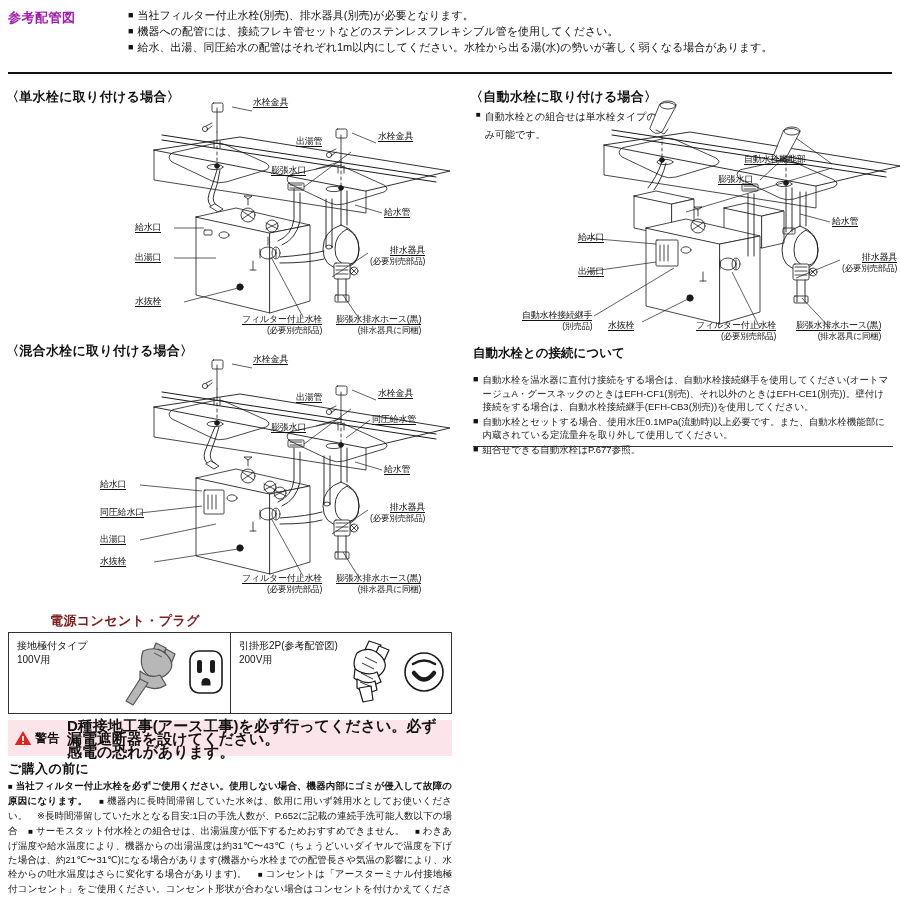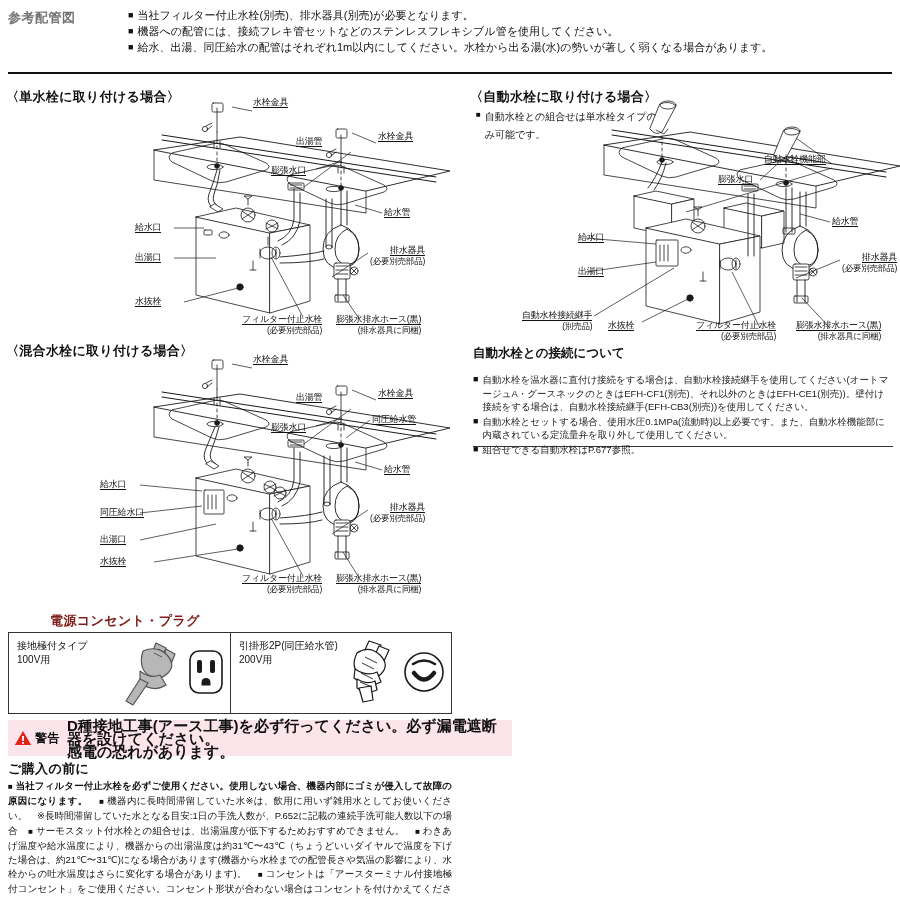--- a/index.html
+++ b/index.html
@@ -13,21 +13,21 @@
     overflow:hidden;
     -webkit-font-smoothing:antialiased;
   }
   .page { position:relative; width:900px; height:900px; }
 
   
   .header { position:absolute; left:8px; top:8px; width:884px; }
   .header-row { display:flex; align-items:flex-start; }
   .header-title {
     font-size:13px; font-weight:bold; letter-spacing:.5px;
-    width:120px; flex:0 0 120px; padding-top:1px; color:#737373;
+    width:120px; flex:0 0 120px; padding-top:1px; color:#a21caf;
   }
   .hdr-list { flex:1 1 auto; }
   .bullet-line {
     display:flex; align-items:flex-start;
     font-size:11px; line-height:15px; margin-bottom:1px; color:#111;
   }
   .bsq { flex:0 0 auto; margin-right:4px; font-size:9px; line-height:15px; color:#111; }
   .btxt { flex:1 1 auto; }
   .hdr-rule {
     position:absolute; left:8px; top:72px; width:884px;
@@ -66,21 +66,21 @@
     position:absolute; left:8px; top:632px; width:444px; height:82px;
     border:1px solid #333; display:flex;
   }
   .power-cell { flex:1 1 50%; position:relative; padding:6px 8px; }
   .power-cell + .power-cell { border-left:1px solid #333; }
   .pc-label { font-size:10px; line-height:14px; color:#111; }
   .pc-art { position:absolute; right:4px; top:4px; display:flex; align-items:center; gap:4px; }
 
   
   .warn-box {
-    position:absolute; left:8px; top:720px; width:504px; height:36px;
+    position:absolute; left:8px; top:720px; width:444px; height:36px;
     background:#fbe4ea; display:flex; align-items:center; padding:4px 6px;
   }
   .warn-tag { display:flex; align-items:center; flex:0 0 auto; margin-right:7px; }
   .warn-tri { margin-right:3px; }
   .warn-word { font-size:12px; font-weight:bold; color:#111; letter-spacing:.5px; }
   .warn-text { font-size:15px; line-height:13px; font-weight:bold; color:#111; }
 
   
   .buy-title {
     position:absolute; left:8px; top:760px;
@@ -351,21 +351,21 @@
         <path d="M56 152 L-14 146"></path>
         <path d="M56 170 L-14 180"></path>
         <path d="M88 207 L42 230"></path>
         <path d="M74 176 L-6 224"></path>
         <path d="M132 180 L160 236"></path>
         <path d="M196 186 L240 168"></path>
         <path d="M202 206 L230 236"></path>
       </g>
     </svg>
 
-    <div class="dlabel u" style="left:164px; top:62px;">
+    <div class="dlabel u" style="left:144px; top:62px;">
       <span>自動水栓機能部</span>
     </div>
     <div class="dlabel u" style="left:118px; top:82px;">
       <span>膨張水口</span>
     </div>
     <div class="dlabel u" style="left:232px; top:124px;">
       <span>給水管</span>
     </div>
     <div class="dlabel u" style="left:-22px; top:140px;">
       <span>給水口</span>
@@ -572,21 +572,21 @@
         <svg width="40" height="50" viewBox="0 0 40 50">
           <rect x="4" y="4" width="32" height="42" rx="9" fill="#fff" stroke="#1a1a1a" stroke-width="1.6"></rect>
           <rect x="11" y="13" width="5" height="13" rx="2" fill="#1a1a1a"></rect>
           <rect x="24" y="13" width="5" height="13" rx="2" fill="#1a1a1a"></rect>
           <path d="M20 31 a4.5 4.5 0 0 1 4.5 4.5 l0 3 l-9 0 l0 -3 a4.5 4.5 0 0 1 4.5 -4.5 Z" fill="#1a1a1a"></path>
         </svg>
       </div>
     </div>
 
     <div class="power-cell">
-      <div class="pc-label">引掛形2P(同圧給水管)</div>
+      <div class="pc-label">引掛形2P(参考配管図)</div>
       <div class="pc-label v">200V用</div>
       <div class="pc-art">
         <svg width="62" height="70" viewBox="0 0 62 70">
           <g stroke="#1a1a1a" stroke-width="1.2" fill="#fff" stroke-linejoin="round">
             <path d="M34 4 l12 4 l-5 11 l-12 -4 Z"></path>
             <path d="M44 9 l10 4 l-5 11 l-10 -4 Z"></path>
             <path d="M22 16 q12 -8 23 2 q10 10 1 19 q-10 9 -21 1 q-10 -8 -3 -22 Z"></path>
             <path d="M20 32 q12 8 22 3 l4 10 q-13 7 -27 -4 Z"></path>
             <path d="M22 42 q10 6 18 2 l2 9 q-10 5 -20 -2 Z"></path>
             <path d="M24 51 l4 14 l10 -2 l-2 -14 Z"></path>

